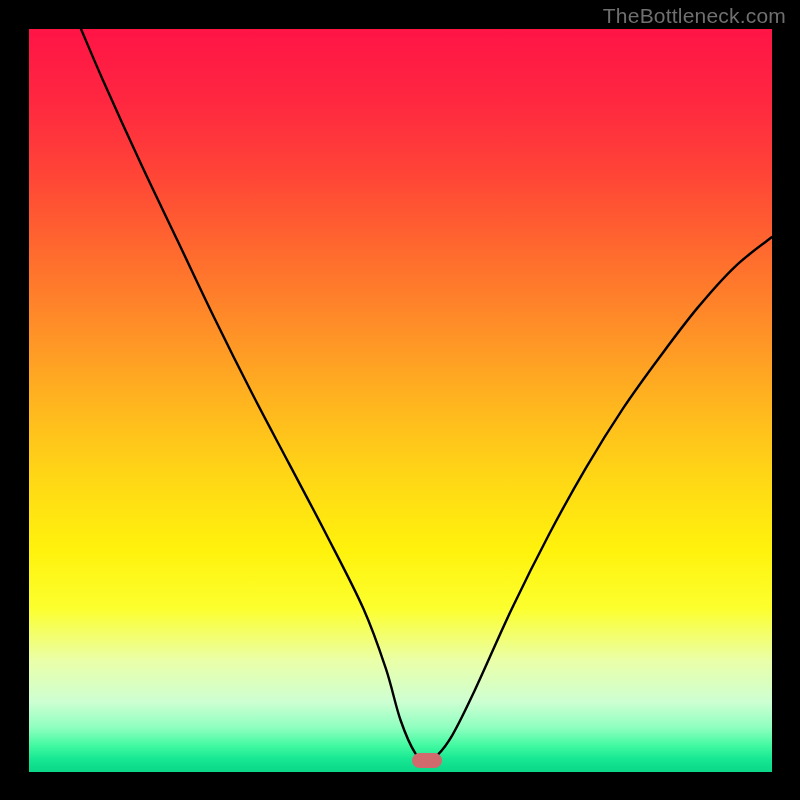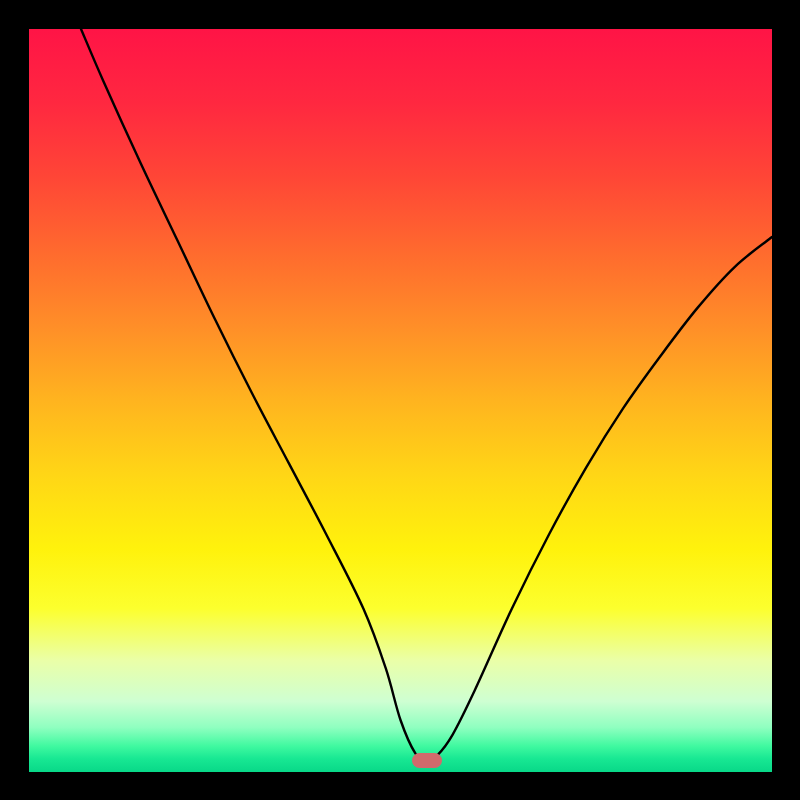--- a/index.html
+++ b/index.html
@@ -51,20 +51,21 @@
     z-index: 12;
     border-radius: 9px;
     background: #d16a6c;
   }
 </style>
 </head>
 <body>
 
 <div class="frame">
 
+  <div class="watermark">TheBottleneck.com</div>
 
   <div class="plot-area">
 
     <svg class="gradient-bg" viewBox="0 0 743 743" preserveAspectRatio="none" width="743" height="743">
       <defs>
         <linearGradient id="bg-grad" x1="0" y1="0" x2="0" y2="1">
             <stop offset="0%" stop-color="#ff1446"></stop>
             <stop offset="10%" stop-color="#ff2840"></stop>
             <stop offset="20%" stop-color="#ff4636"></stop>
             <stop offset="30%" stop-color="#ff6a2e"></stop>

